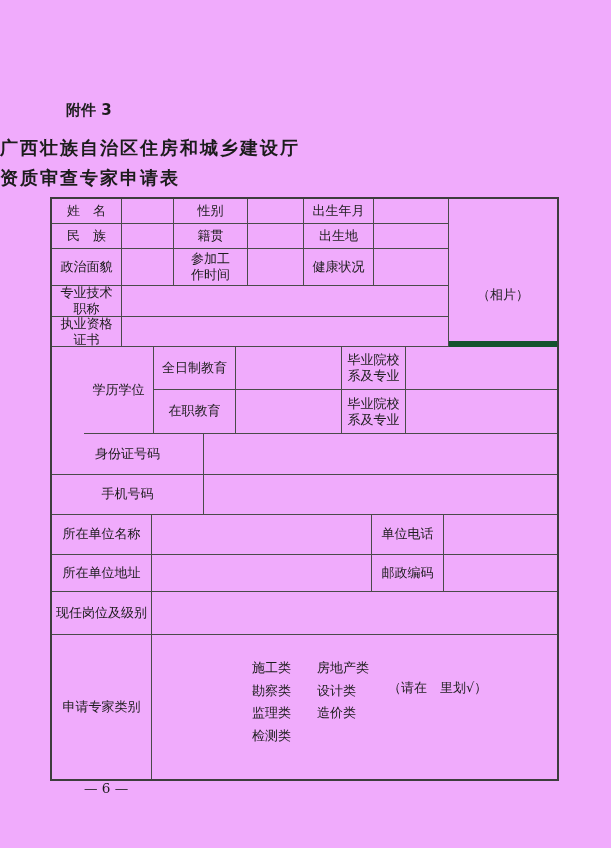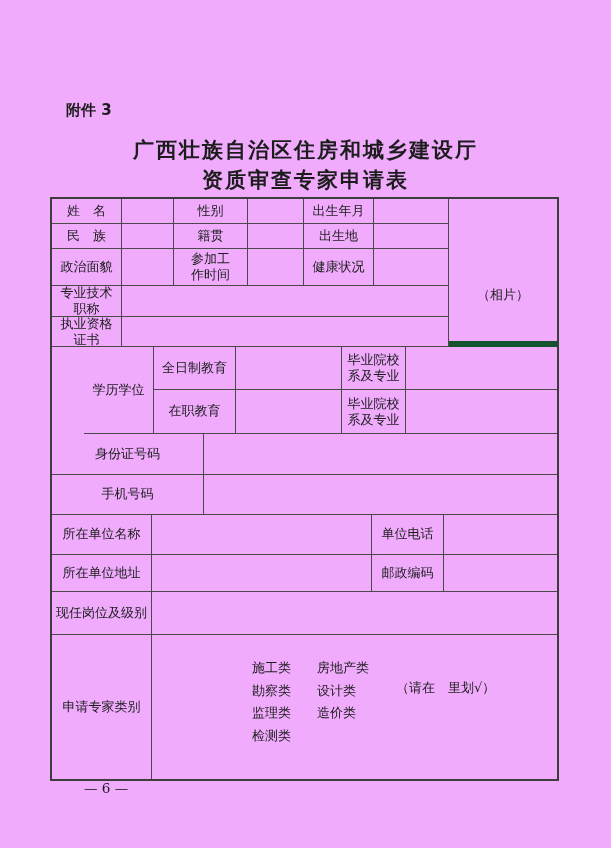--- a/index.html
+++ b/index.html
@@ -9,23 +9,23 @@
     color:#1c1c1c;
   }
   .page{position:relative;width:611px;height:848px;background:#f0abfc;overflow:hidden;}
 
   .attachment{
     position:absolute;left:66px;top:101px;
     font-family:"DejaVu Sans","Liberation Sans",sans-serif;
     font-weight:bold;font-size:15px;
   }
   .title{
-    position:absolute;left:0;width:100%;text-align:center;
+    position:absolute;left:0;width:100%;
     font-family:"DejaVu Sans","Liberation Sans",sans-serif;
-    font-weight:bold;font-size:21px;letter-spacing:2px;
+    font-weight:bold;font-size:18px;letter-spacing:2px;
   }
   .title.t1{top:136px;}
   .title.t2{top:166px;}
 
   .ft{
     position:absolute;left:50px;top:197px;width:509px;
     border:2px solid #3d3d3d;box-sizing:border-box;
     font-size:13px;line-height:1.25;
   }
   .row{display:flex;}
@@ -54,21 +54,21 @@
   .edu-right{flex:1 1 auto;}
 
   .h25{height:25px;} .h37{height:37px;} .h31{height:31px;} .h30{height:30px;}
   .h43{height:43px;} .h44{height:44px;} .h41{height:41px;justify-content:center;} .h40{height:40px;}
   .h46{height:43px;} .h144{height:144px;}
 
   .cat-cell{position:relative;display:block;}
   .opts{position:absolute;left:52px;top:22px;line-height:22.5px;text-align:left;white-space:nowrap;margin-left:48px;}
   .opt-c1{display:inline-block;width:65px;text-align:left;}
   .opt-c2{display:inline-block;text-align:left;}
-  .cat-note{position:absolute;left:244px;top:45px;white-space:nowrap;}
+  .cat-note{position:absolute;left:236px;top:45px;white-space:nowrap;}
 
   .page-number{
     position:absolute;left:84px;top:780px;font-size:13.5px;
   }
 </style>
 </head>
 <body>
 
 <div class="page">
 

